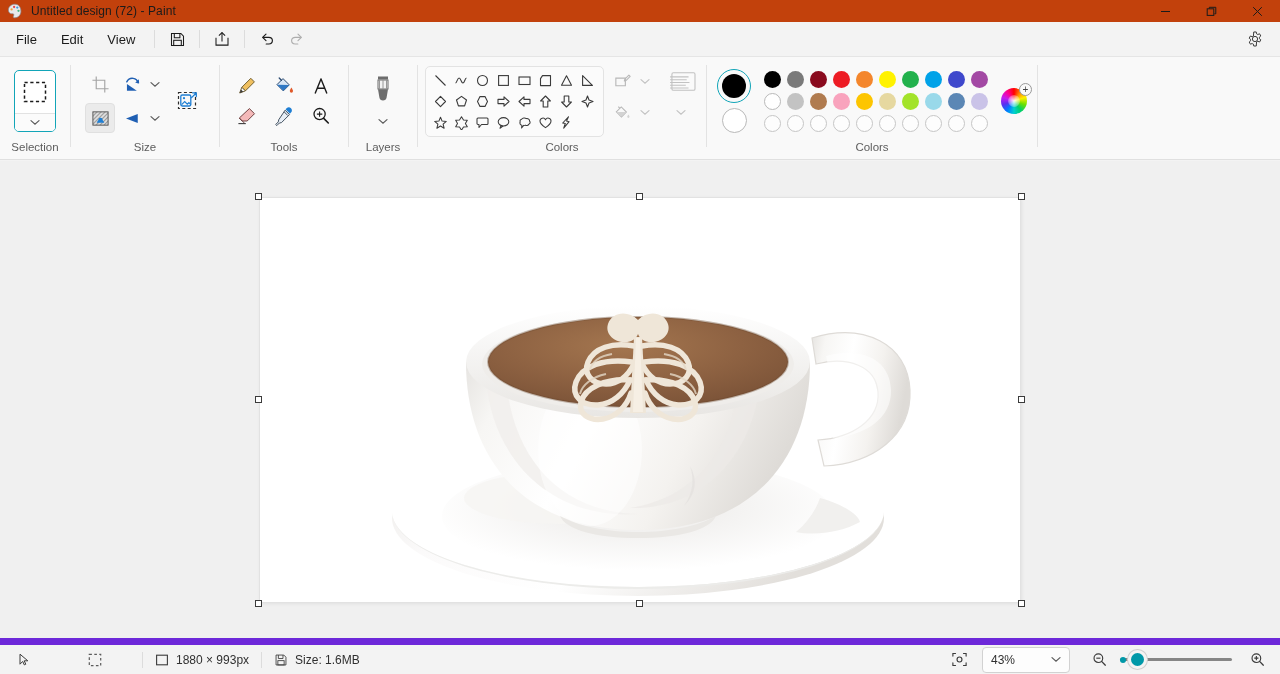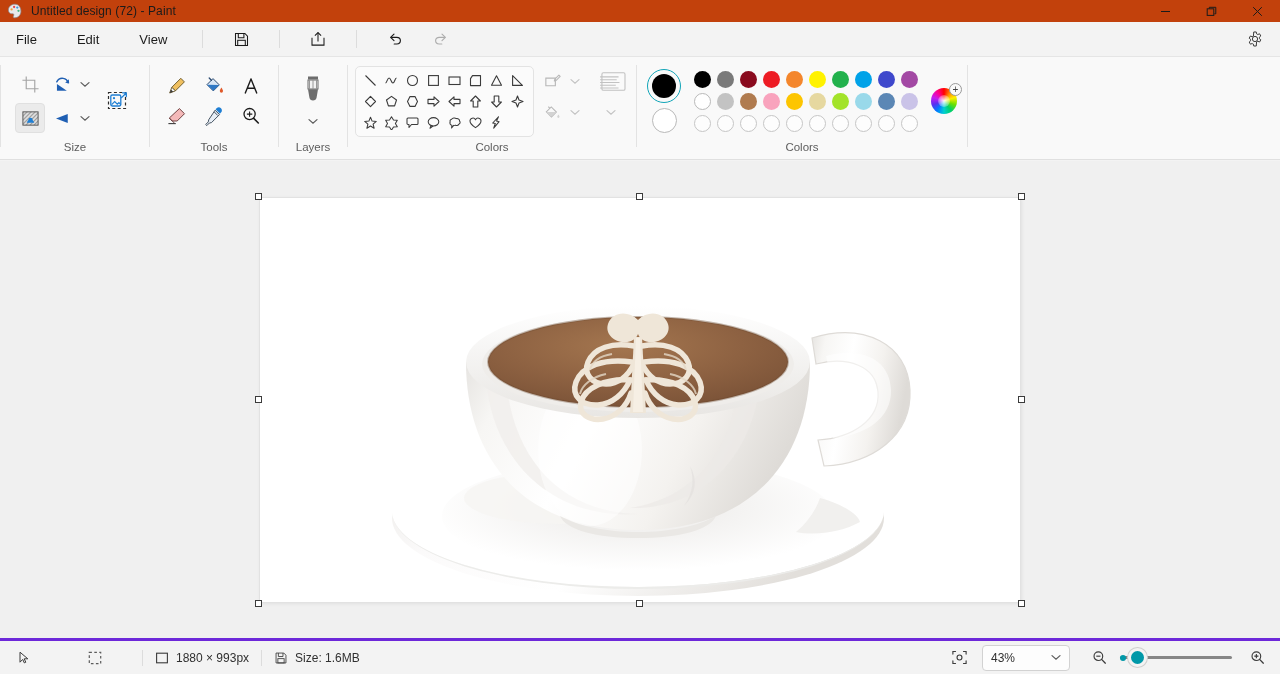--- a/index.html
+++ b/index.html
@@ -19,21 +19,21 @@
   }
   #app-icon { width: 16px; height: 16px; margin-left: 7px; margin-right: 8px; flex: none; position: relative; }
   #title-text { font-size: 12px; color: #1b1b1b; letter-spacing: .1px; }
   .wincontrols { position: absolute; right: 0; top: 0; height: 22px; display: flex; }
   .wc { width: 46px; height: 22px; display: flex; align-items: center; justify-content: center; }
   .wc svg { display: block; }
 
   
   #menubar {
     height: 34px; display: flex; align-items: center;
-    background: #f3f3f3; padding-left: 4px; position: relative; gap: 16px;
+    background: #f3f3f3; padding-left: 4px; position: relative;
   }
   .menu-item {
     font-size: 13px; color: #1b1b1b; padding: 5px 11px;
     border-radius: 4px; margin: 0 1px; line-height: 17px;
   }
   .menu-sep { width: 1px; height: 18px; background: #dcdcdc; margin: 0 7px; }
   .qa-btn {
     width: 30px; height: 28px; display: flex; align-items: center; justify-content: center;
     border-radius: 4px;
   }
@@ -139,21 +139,21 @@
     box-shadow: 0 0 0 1px #e2e2e2, 1px 1px 4px rgba(0,0,0,.10);
   }
   .handle { position: absolute; width: 7px; height: 7px; background: #ffffff; border: 1.6px solid #3b3b3b; }
   .h-nw { left: -5px; top: -5px; } .h-n { left: 50%; margin-left: -4px; top: -5px; } .h-ne { right: -5px; top: -5px; }
   .h-w  { left: -5px; top: 50%; margin-top: -4px; } .h-e { right: -5px; top: 50%; margin-top: -4px; }
   .h-sw { left: -5px; bottom: -5px; } .h-s { left: 50%; margin-left: -4px; bottom: -5px; } .h-se { right: -5px; bottom: -5px; }
 
   
   #statusbar {
     position: absolute; left: 0; right: 0; bottom: 0; height: 36px;
-    background: #f3f3f3; border-top: 3px solid #6d28d9;
+    background: #f3f3f3; border-top: 7px solid #6d28d9;
     display: flex; align-items: center; font-size: 12px; color: #303030;
   }
   .sb-cell { display: flex; align-items: center; gap: 7px; height: 36px; padding: 0 12px; }
   .sb-div { width: 1px; height: 16px; background: #dcdcdc; }
   #zoom-select {
     width: 88px; height: 26px; border: 1px solid #d2d2d2; border-radius: 4px; background: #fdfdfd;
     display: flex; align-items: center; justify-content: space-between; padding: 0 8px; font-size: 12px;
   }
   #zoom-slider-track { width: 112px; height: 3px; background: #868686; border-radius: 2px; position: relative; }
   #zoom-thumb { position: absolute; left: 8px; top: -8px; width: 19px; height: 19px; border-radius: 50%;
@@ -238,20 +238,37 @@
   <div id="settings-btn">
     <svg width="18" height="18" viewBox="0 0 20 20">
       <path d="M10 7.1a2.9 2.9 0 100 5.8 2.9 2.9 0 000-5.8z" fill="none" stroke="#3b3b3b" stroke-width="1.1"></path>
       <path d="M8.6 2.2h2.8l.35 2.05c.5.17.97.43 1.37.75l1.95-.78 1.4 2.42-1.6 1.32c.05.26.08.54.08.82s-.03.56-.08.82l1.6 1.32-1.4 2.42-1.95-.78c-.4.32-.87.58-1.37.75L11.4 17.8H8.6l-.35-2.05a5 5 0 01-1.37-.75l-1.95.78-1.4-2.42 1.6-1.32a5 5 0 010-1.64l-1.6-1.32 1.4-2.42 1.95.78c.4-.32.87-.58 1.37-.75z" fill="none" stroke="#3b3b3b" stroke-width="1.1" stroke-linejoin="round"></path>
     </svg>
   </div>
 </div>
 
 <div id="ribbon">
 
+  <div class="group" id="grp-selection">
+    <div class="group-body">
+      <div id="sel-tool">
+        <div class="icon-part">
+          <svg width="26" height="26" viewBox="0 0 26 26">
+            <rect x="2.5" y="3.5" width="21" height="19" fill="none" stroke="#1b1b1b" stroke-width="1.5" stroke-dasharray="3.2 2.6"></rect>
+          </svg>
+        </div>
+        <div class="chev-part">
+          <svg width="10" height="7" viewBox="0 0 10 7">
+              <path d="M1 1.6L5 5.2 9 1.6" fill="none" stroke="#5b5b5b" stroke-width="1.2" stroke-linecap="round"></path>
+            </svg>
+        </div>
+      </div>
+    </div>
+    <div class="group-label">Selection</div>
+  </div>
 
   <div class="group-sep"></div>
 
   <div class="group" id="grp-image">
     <div class="group-body">
       <div class="img-grid">
         <div class="col2">
           <div class="tbtn dis">
             <svg width="19" height="19" viewBox="0 0 20 20">
               <path d="M5.5 1.5v13h13M1.5 5.5h13v13" fill="none" stroke="#1b1b1b" stroke-width="1.2"></path>

